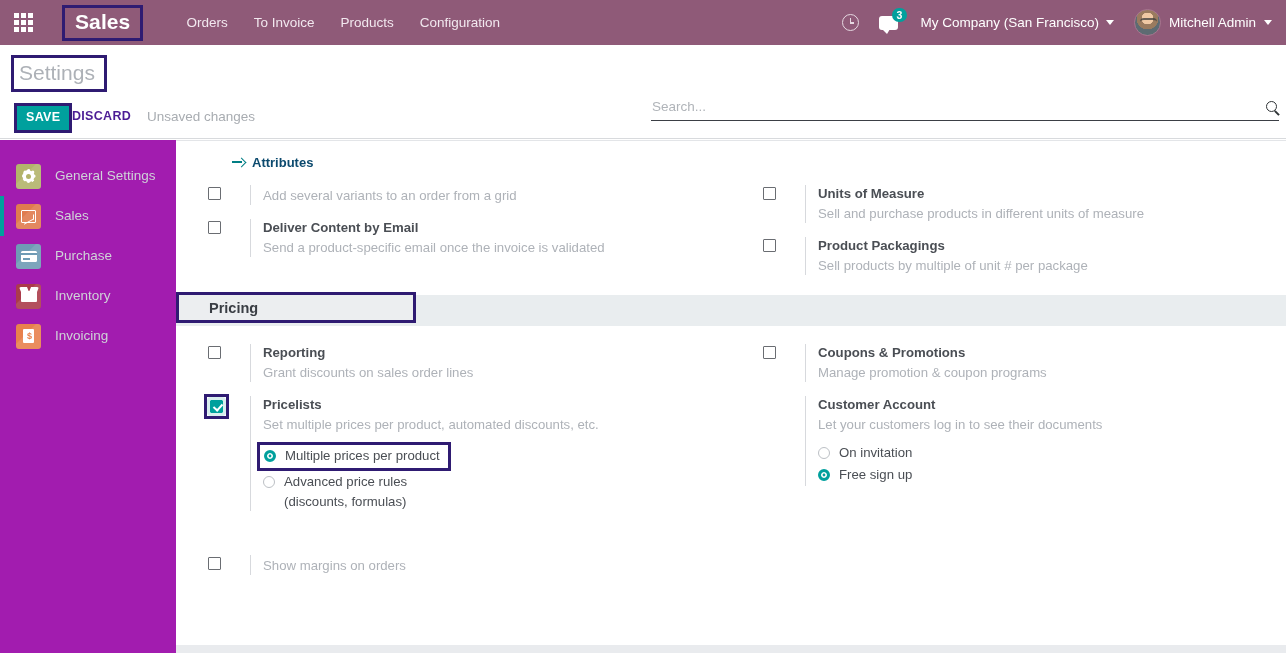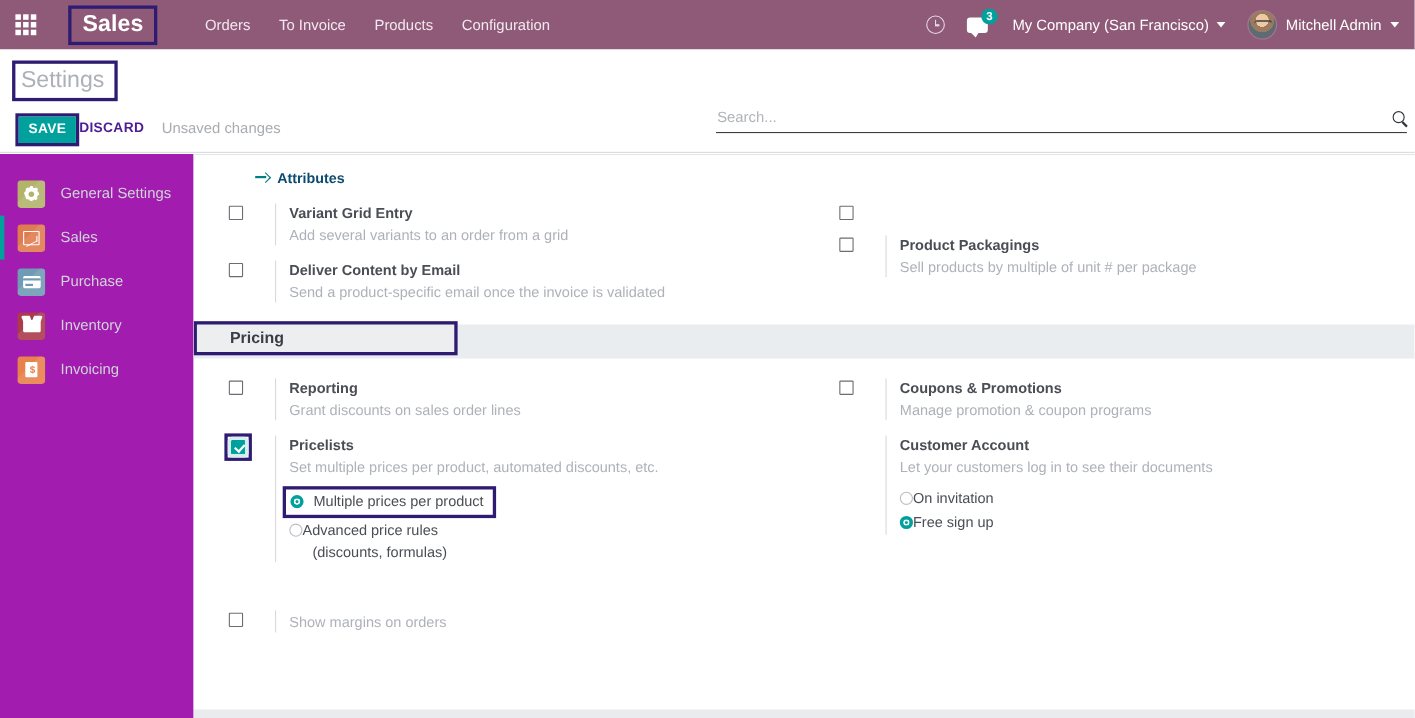--- a/index.html
+++ b/index.html
@@ -249,21 +249,21 @@
   }
   .cb-annot .checkbox { outline: 3px solid #d8eeee; }
 
   .setting-body {
     border-left: 1px solid #d7d9dd; padding-left: 12px; flex: 1;
   }
   .setting-title { font-size: 13.2px; font-weight: 700; color: #4a4e54; line-height: 18px; }
   .setting-desc { font-size: 13.2px; color: #aeb2b8; line-height: 19px; margin-top: 1px; }
 
   .radio-list { margin-top: 8px; }
-  .radio-row { display: flex; align-items: flex-start; padding: 2px 0; }
+  .radio-row { display: flex; align-items: flex-start; gap: 9px; padding: 2px 0; }
   .radio {
     width: 12px; height: 12px; border-radius: 50%;
     border: 1.4px solid #bcc0c5; background: #fff; flex: none; margin-top: 3px; cursor: pointer;
   }
   .radio.selected { border: 3.2px solid #00a09d; background: #00a09d; box-shadow: inset 0 0 0 1.6px #ffffff; }
   .radio-label { font-size: 13.2px; color: #4a4e54; line-height: 18px; }
   .radio-annot {
     border: 3px solid #2f1b72; padding: 2px 8px 3px 4px; margin-left: -6px;
     display: inline-flex; align-items: flex-start; gap: 9px;
   }
@@ -399,21 +399,20 @@
   </div>
 
   <div class="settings-grid">
     <div class="col">
 
       <div class="setting">
         <div class="cb-slot">
           <span class="checkbox"></span>
         </div>
         <div class="setting-body">
-          <div class="setting-title">Variant Grid Entry</div>
           <div class="setting-desc">Add several variants to an order from a grid</div>
         </div>
       </div>
 
       <div class="setting">
         <div class="cb-slot">
           <span class="checkbox"></span>
         </div>
         <div class="setting-body">
           <div class="setting-title">Deliver Content by Email</div>
@@ -421,20 +420,24 @@
         </div>
       </div>
 
     </div>
 
     <div class="col">
 
       <div class="setting">
         <div class="cb-slot">
           <span class="checkbox"></span>
+        </div>
+        <div class="setting-body">
+          <div class="setting-title">Units of Measure</div>
+          <div class="setting-desc">Sell and purchase products in different units of measure</div>
         </div>
       </div>
 
       <div class="setting">
         <div class="cb-slot">
           <span class="checkbox"></span>
         </div>
         <div class="setting-body">
           <div class="setting-title">Product Packagings</div>
           <div class="setting-desc">Sell products by multiple of unit # per package</div>

